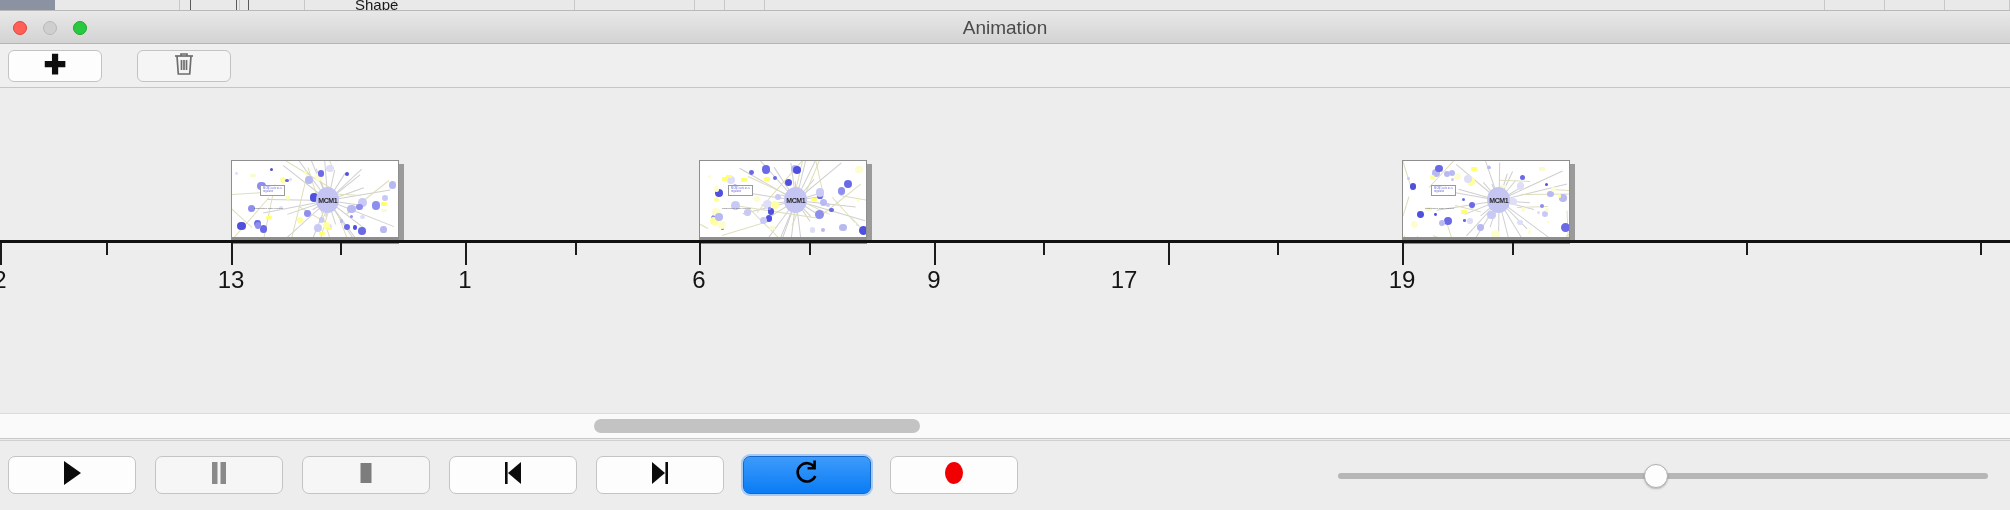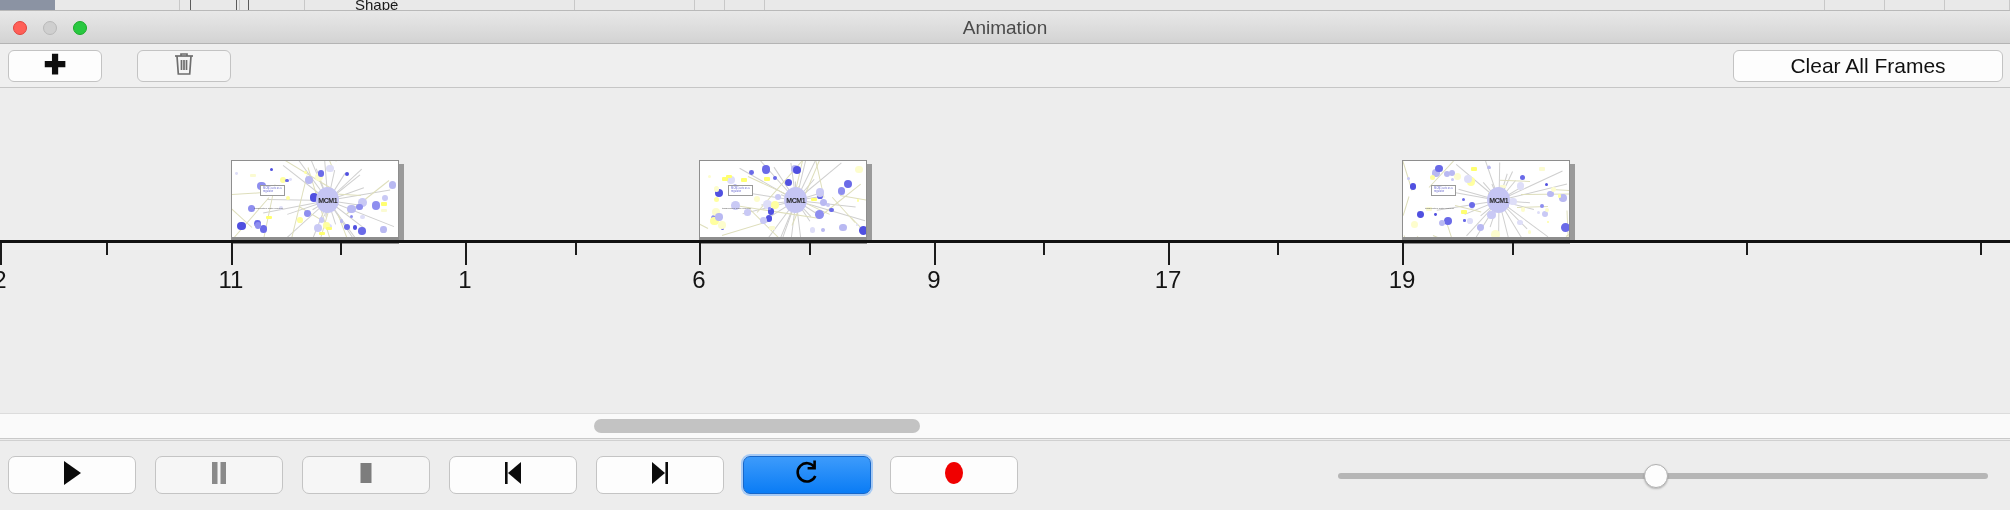--- a/index.html
+++ b/index.html
@@ -192,21 +192,20 @@
     <span>
       <svg width="24" height="26" viewBox="0 0 24 26" fill="none" stroke="#6e6e6e" stroke-width="1.7">
         <path d="M3 5 H21"></path>
         <path d="M9 5 V3 H15 V5"></path>
         <path d="M5 5 L6.3 23 H17.7 L19 5"></path>
         <path d="M9.5 9 V19 M12 9 V19 M14.5 9 V19"></path>
       </svg>
     </span>
   </div>
 
-  <div class="tbtn" id="btn-clear">Clear All Frames</div>
 </div>
 
 <div id="timeline">
 
   <div id="frames-layer">
       <div class="frame" style="left: 231px; top: 72px; width: 168px; height: 78px;">
         <div class="shadow"></div>
         <div class="pane">
           <div class="edge" style="left: 95.76px; top: 39px; width: 31.3574px; transform: rotate(8.5522deg);"></div>
           <div class="edge" style="left: 95.76px; top: 39px; width: 71.2513px; transform: rotate(21.6139deg);"></div>
@@ -512,29 +511,29 @@
         <div class="foot"></div>
       </div>
     </div>
 
   <div id="ruler">
     <div id="ruler-line"></div>
     <div id="ticks-layer">
         <div class="tick-major" style="left: 0px;"></div>
         <div class="tick-label" style="left: 0px;">2</div>
         <div class="tick-major" style="left: 231px;"></div>
-        <div class="tick-label" style="left: 231px;">11</div>
+        <div class="tick-label" style="left: 231px;">13</div>
         <div class="tick-major" style="left: 465px;"></div>
         <div class="tick-label" style="left: 465px;">1</div>
         <div class="tick-major" style="left: 699px;"></div>
         <div class="tick-label" style="left: 699px;">6</div>
         <div class="tick-major" style="left: 934px;"></div>
         <div class="tick-label" style="left: 934px;">9</div>
         <div class="tick-major" style="left: 1168px;"></div>
-        <div class="tick-label" style="left: 1168px;">17</div>
+        <div class="tick-label" style="left: 1124px;">17</div>
         <div class="tick-major" style="left: 1402px;"></div>
         <div class="tick-label" style="left: 1402px;">19</div>
         <div class="tick-minor" style="left: 106px;"></div>
         <div class="tick-minor" style="left: 340px;"></div>
         <div class="tick-minor" style="left: 575px;"></div>
         <div class="tick-minor" style="left: 809px;"></div>
         <div class="tick-minor" style="left: 1043px;"></div>
         <div class="tick-minor" style="left: 1277px;"></div>
         <div class="tick-minor" style="left: 1512px;"></div>
         <div class="tick-minor" style="left: 1746px;"></div>

